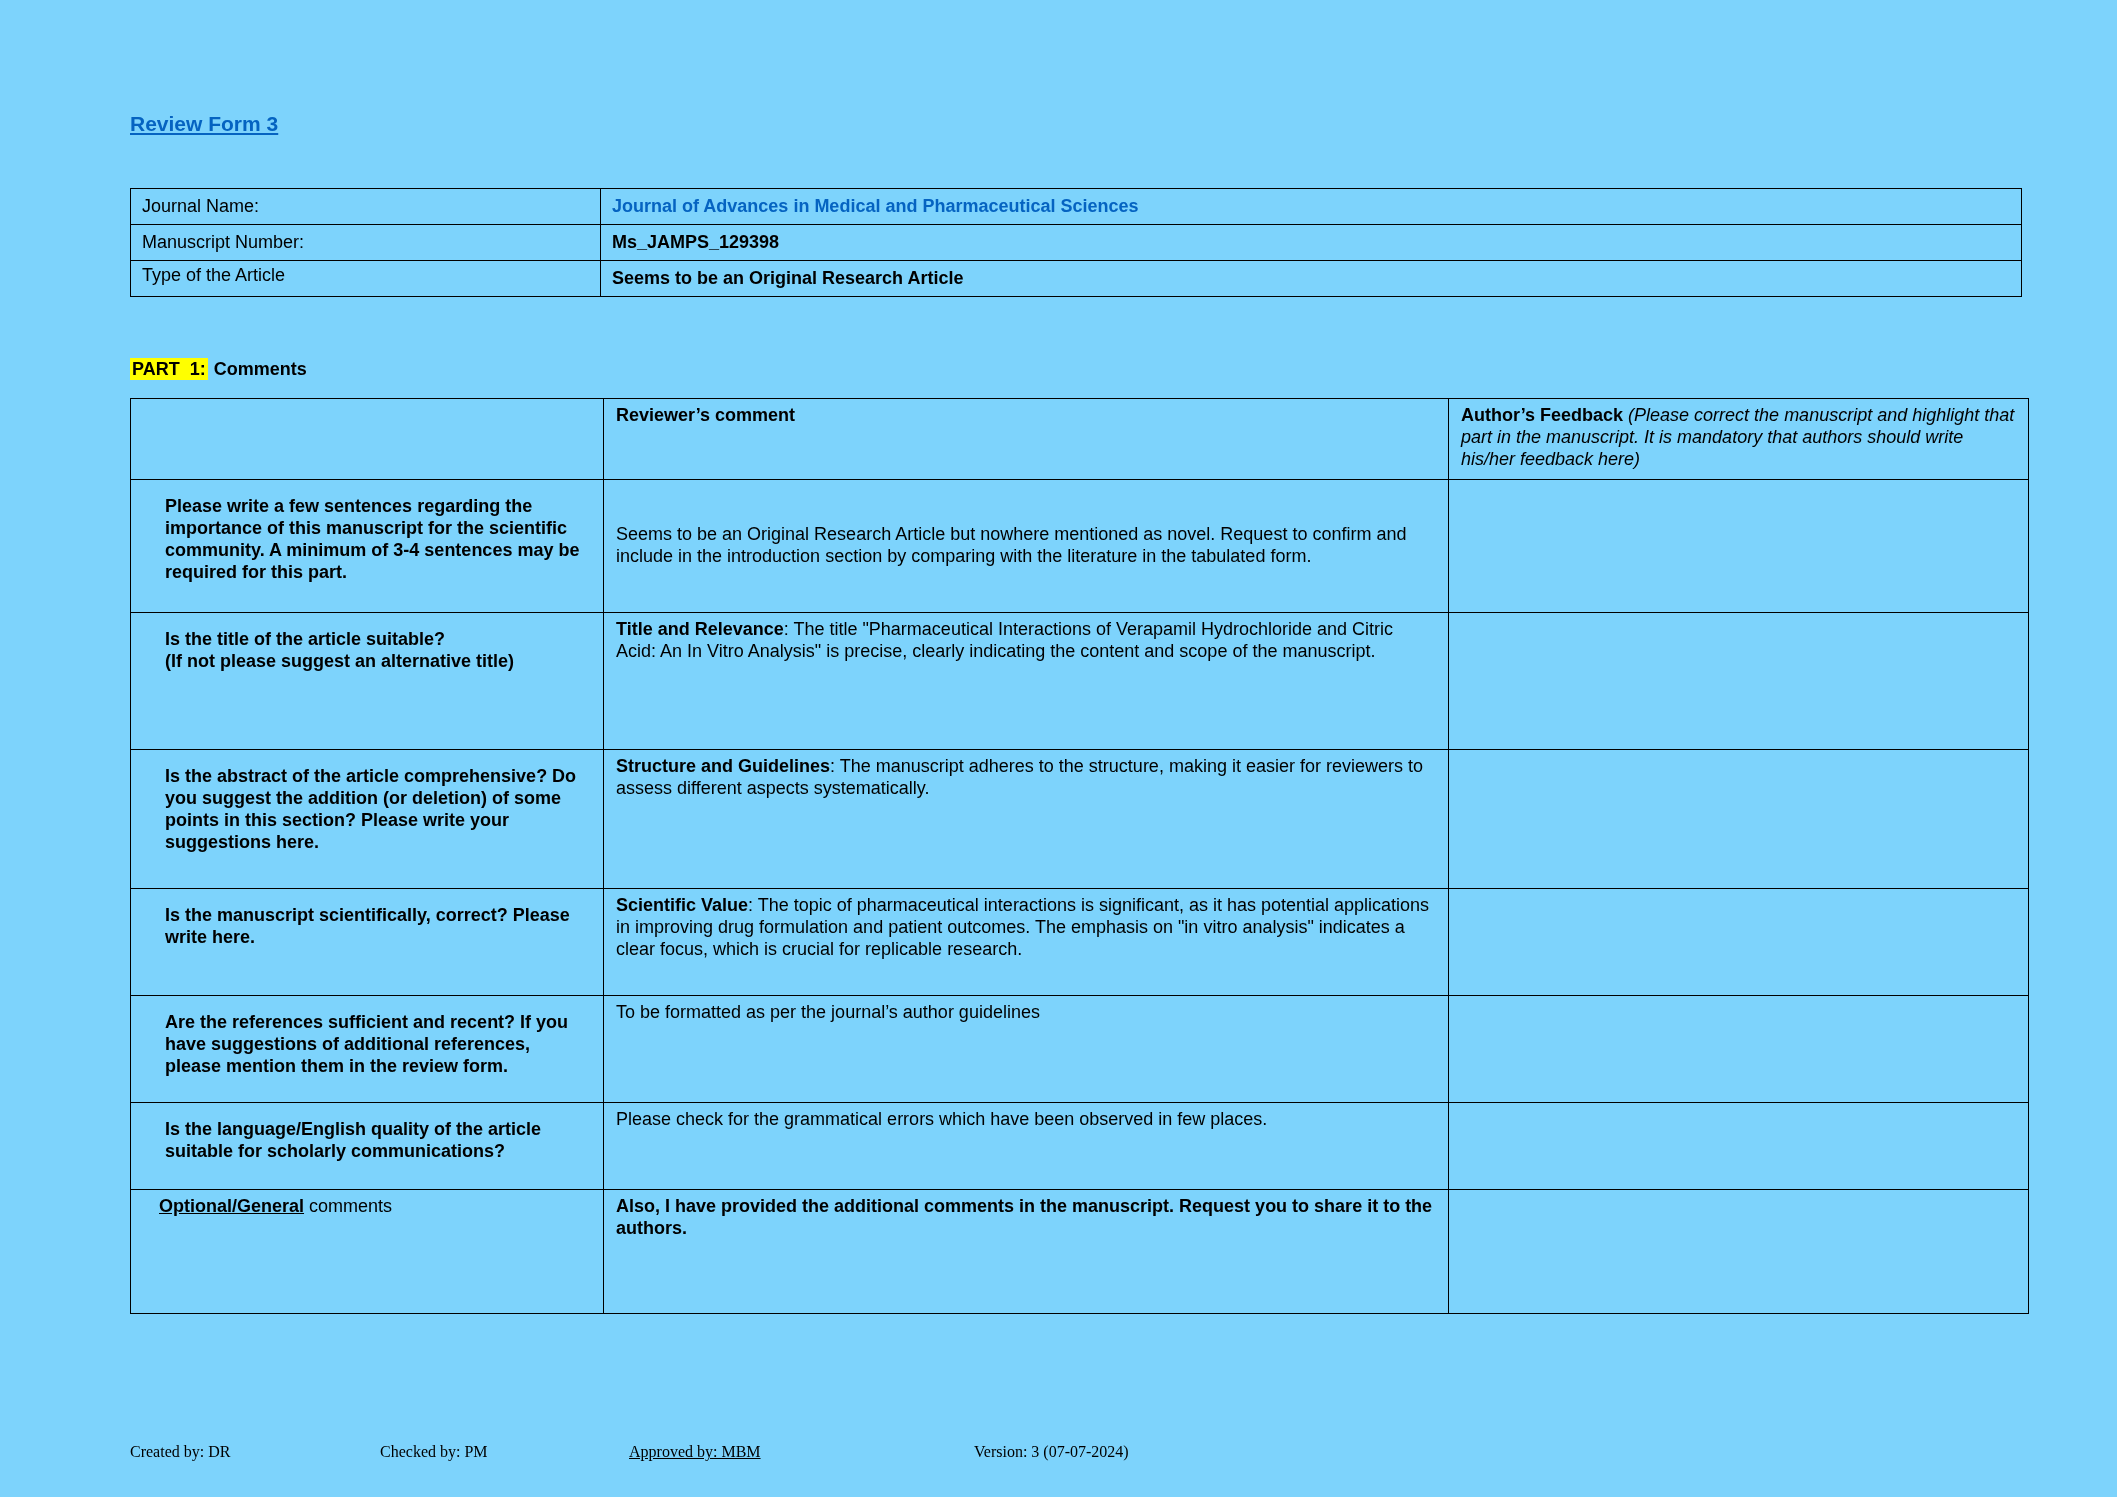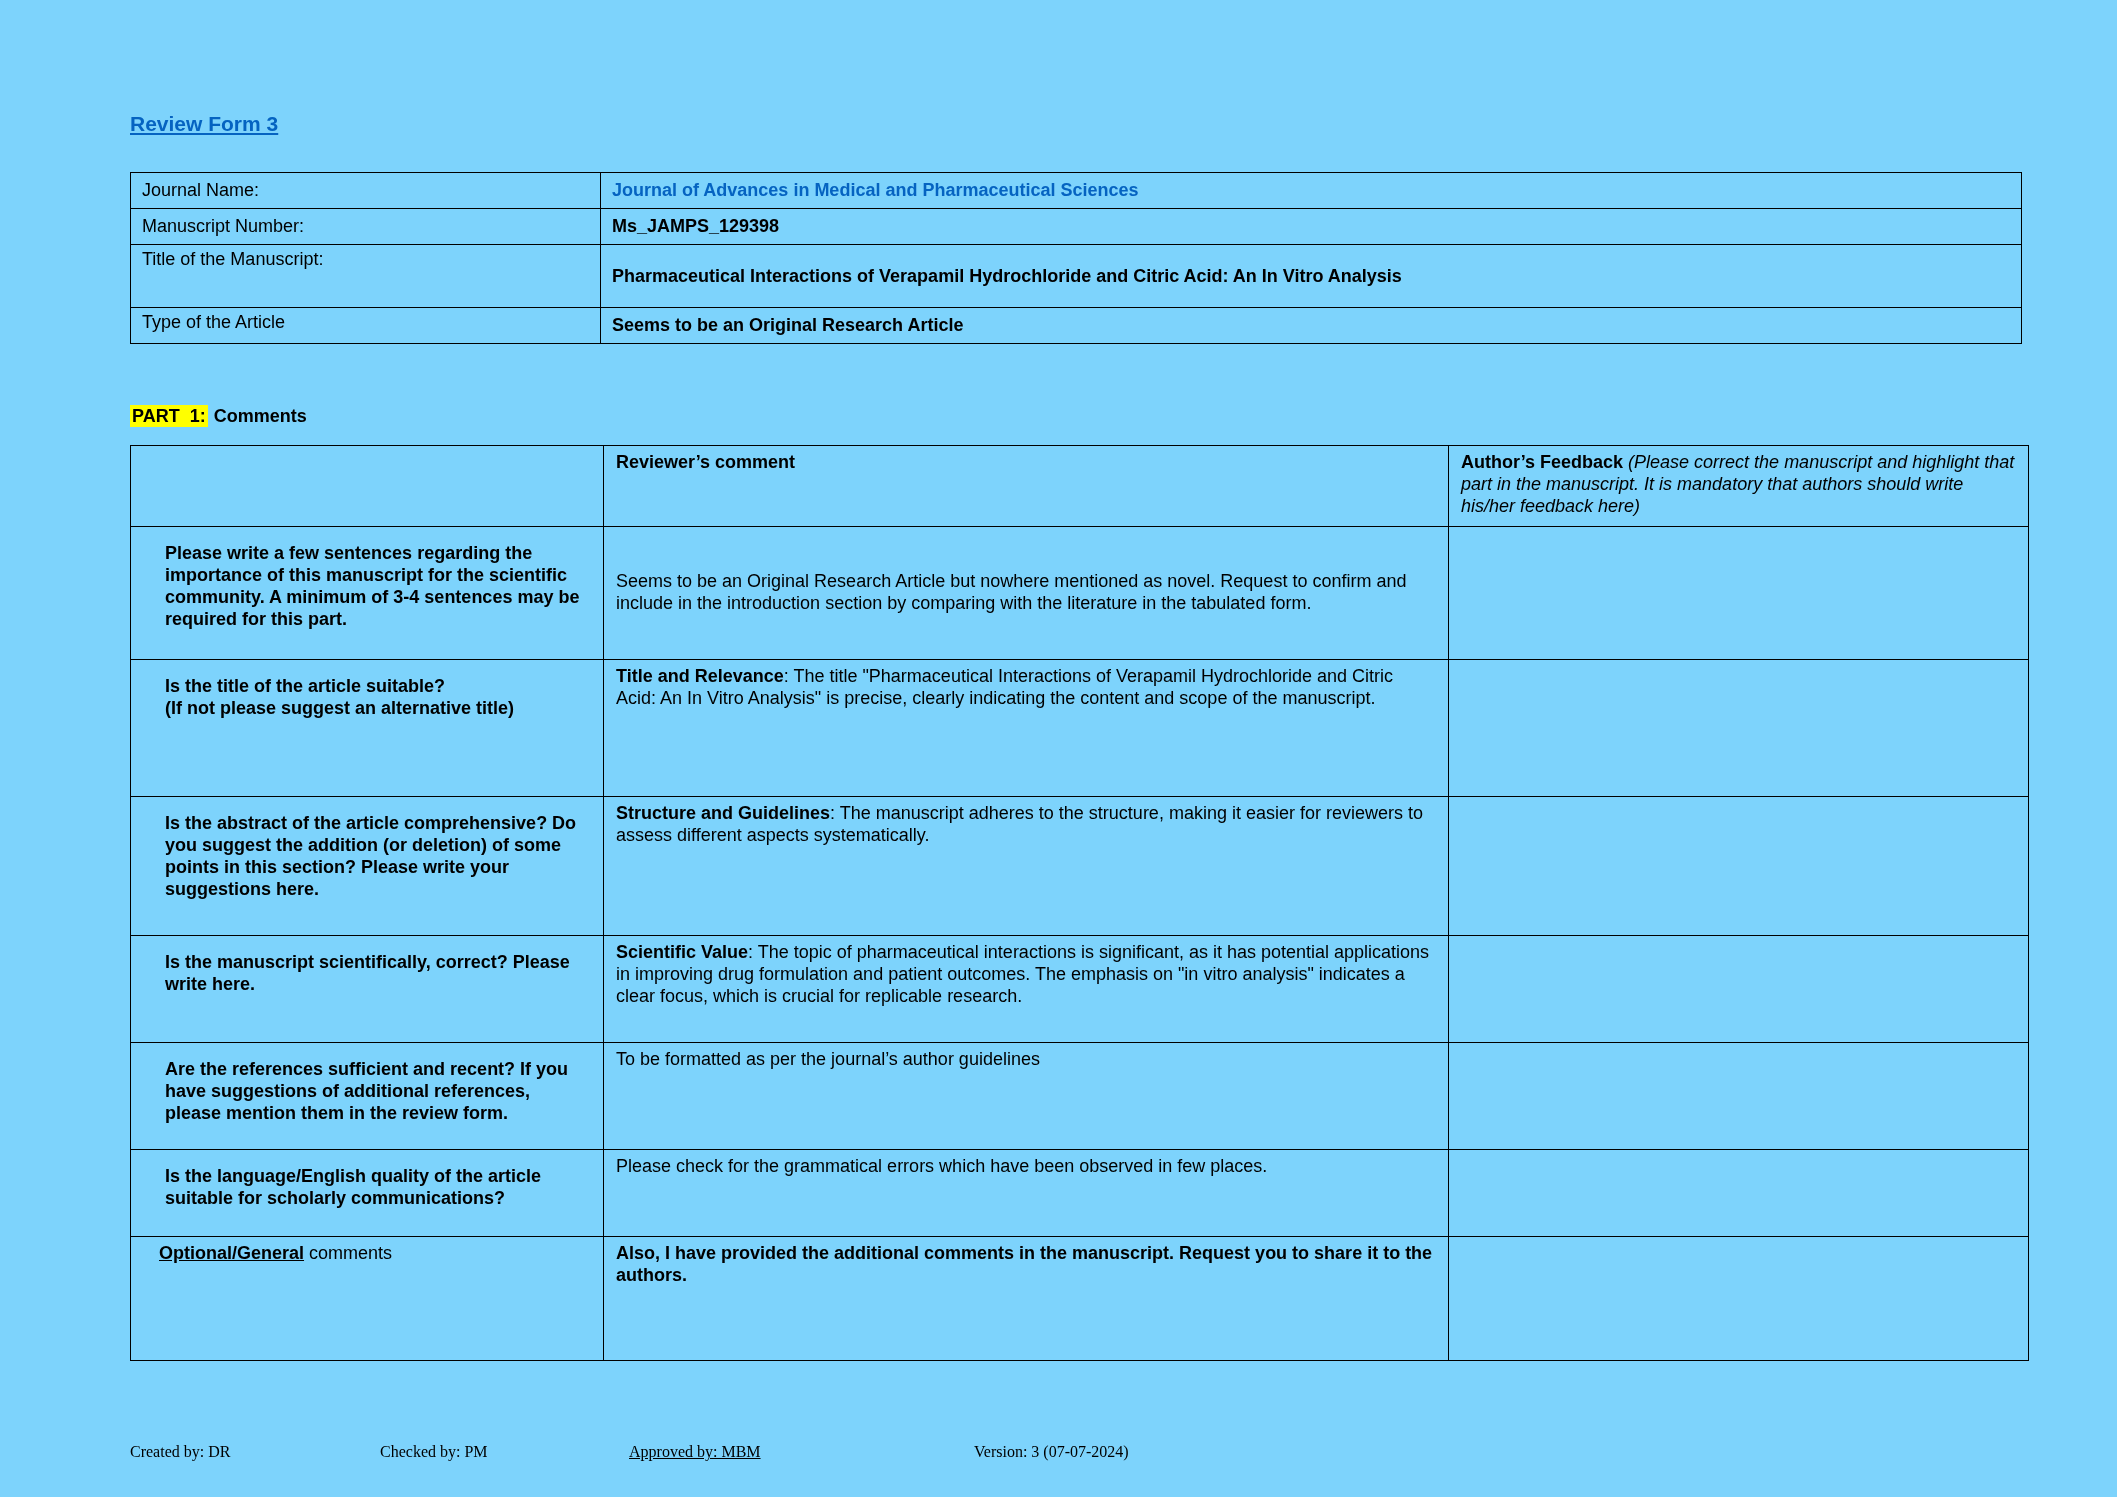--- a/index.html
+++ b/index.html
@@ -27,21 +27,21 @@
     display: inline-block;
     margin-top: 112px;
     font-size: 21px;
     font-weight: 700;
     color: var(--link-blue, #0563C1);
     text-decoration: underline;
     cursor: pointer;
   }
   table { border-collapse: collapse; }
   .meta-table {
-    margin-top: 36px;
+    margin-top: 52px;
     width: 1891px;
     table-layout: fixed;
     font-size: 18px;
     line-height: 1.25;
   }
   .meta-table td {
     border: 1.4px solid #000;
     padding: 3px 11px;
     vertical-align: middle;
     height: 29px;
@@ -128,24 +128,20 @@
         </colgroup>
       <tbody>
         <tr>
           <td>Journal Name:</td>
           <td><a class="doc-link">Journal of Advances in Medical and Pharmaceutical Sciences</a></td>
         </tr>
         <tr>
           <td>Manuscript Number:</td>
           <td class="bold">Ms_JAMPS_129398</td>
         </tr>
-        <tr class="row-title">
-          <td class="top">Title of the Manuscript:</td>
-          <td class="bold">Pharmaceutical Interactions of Verapamil Hydrochloride and Citric Acid: An In Vitro Analysis</td>
-        </tr>
         <tr>
           <td class="top">Type of the Article</td>
           <td class="bold">Seems to be an Original Research Article</td>
         </tr>
       </tbody>
     </table>
 
     <div class="part1-line">
       <span class="highlight">PART  1:</span><span class="part1-title">Comments</span>
     </div>

